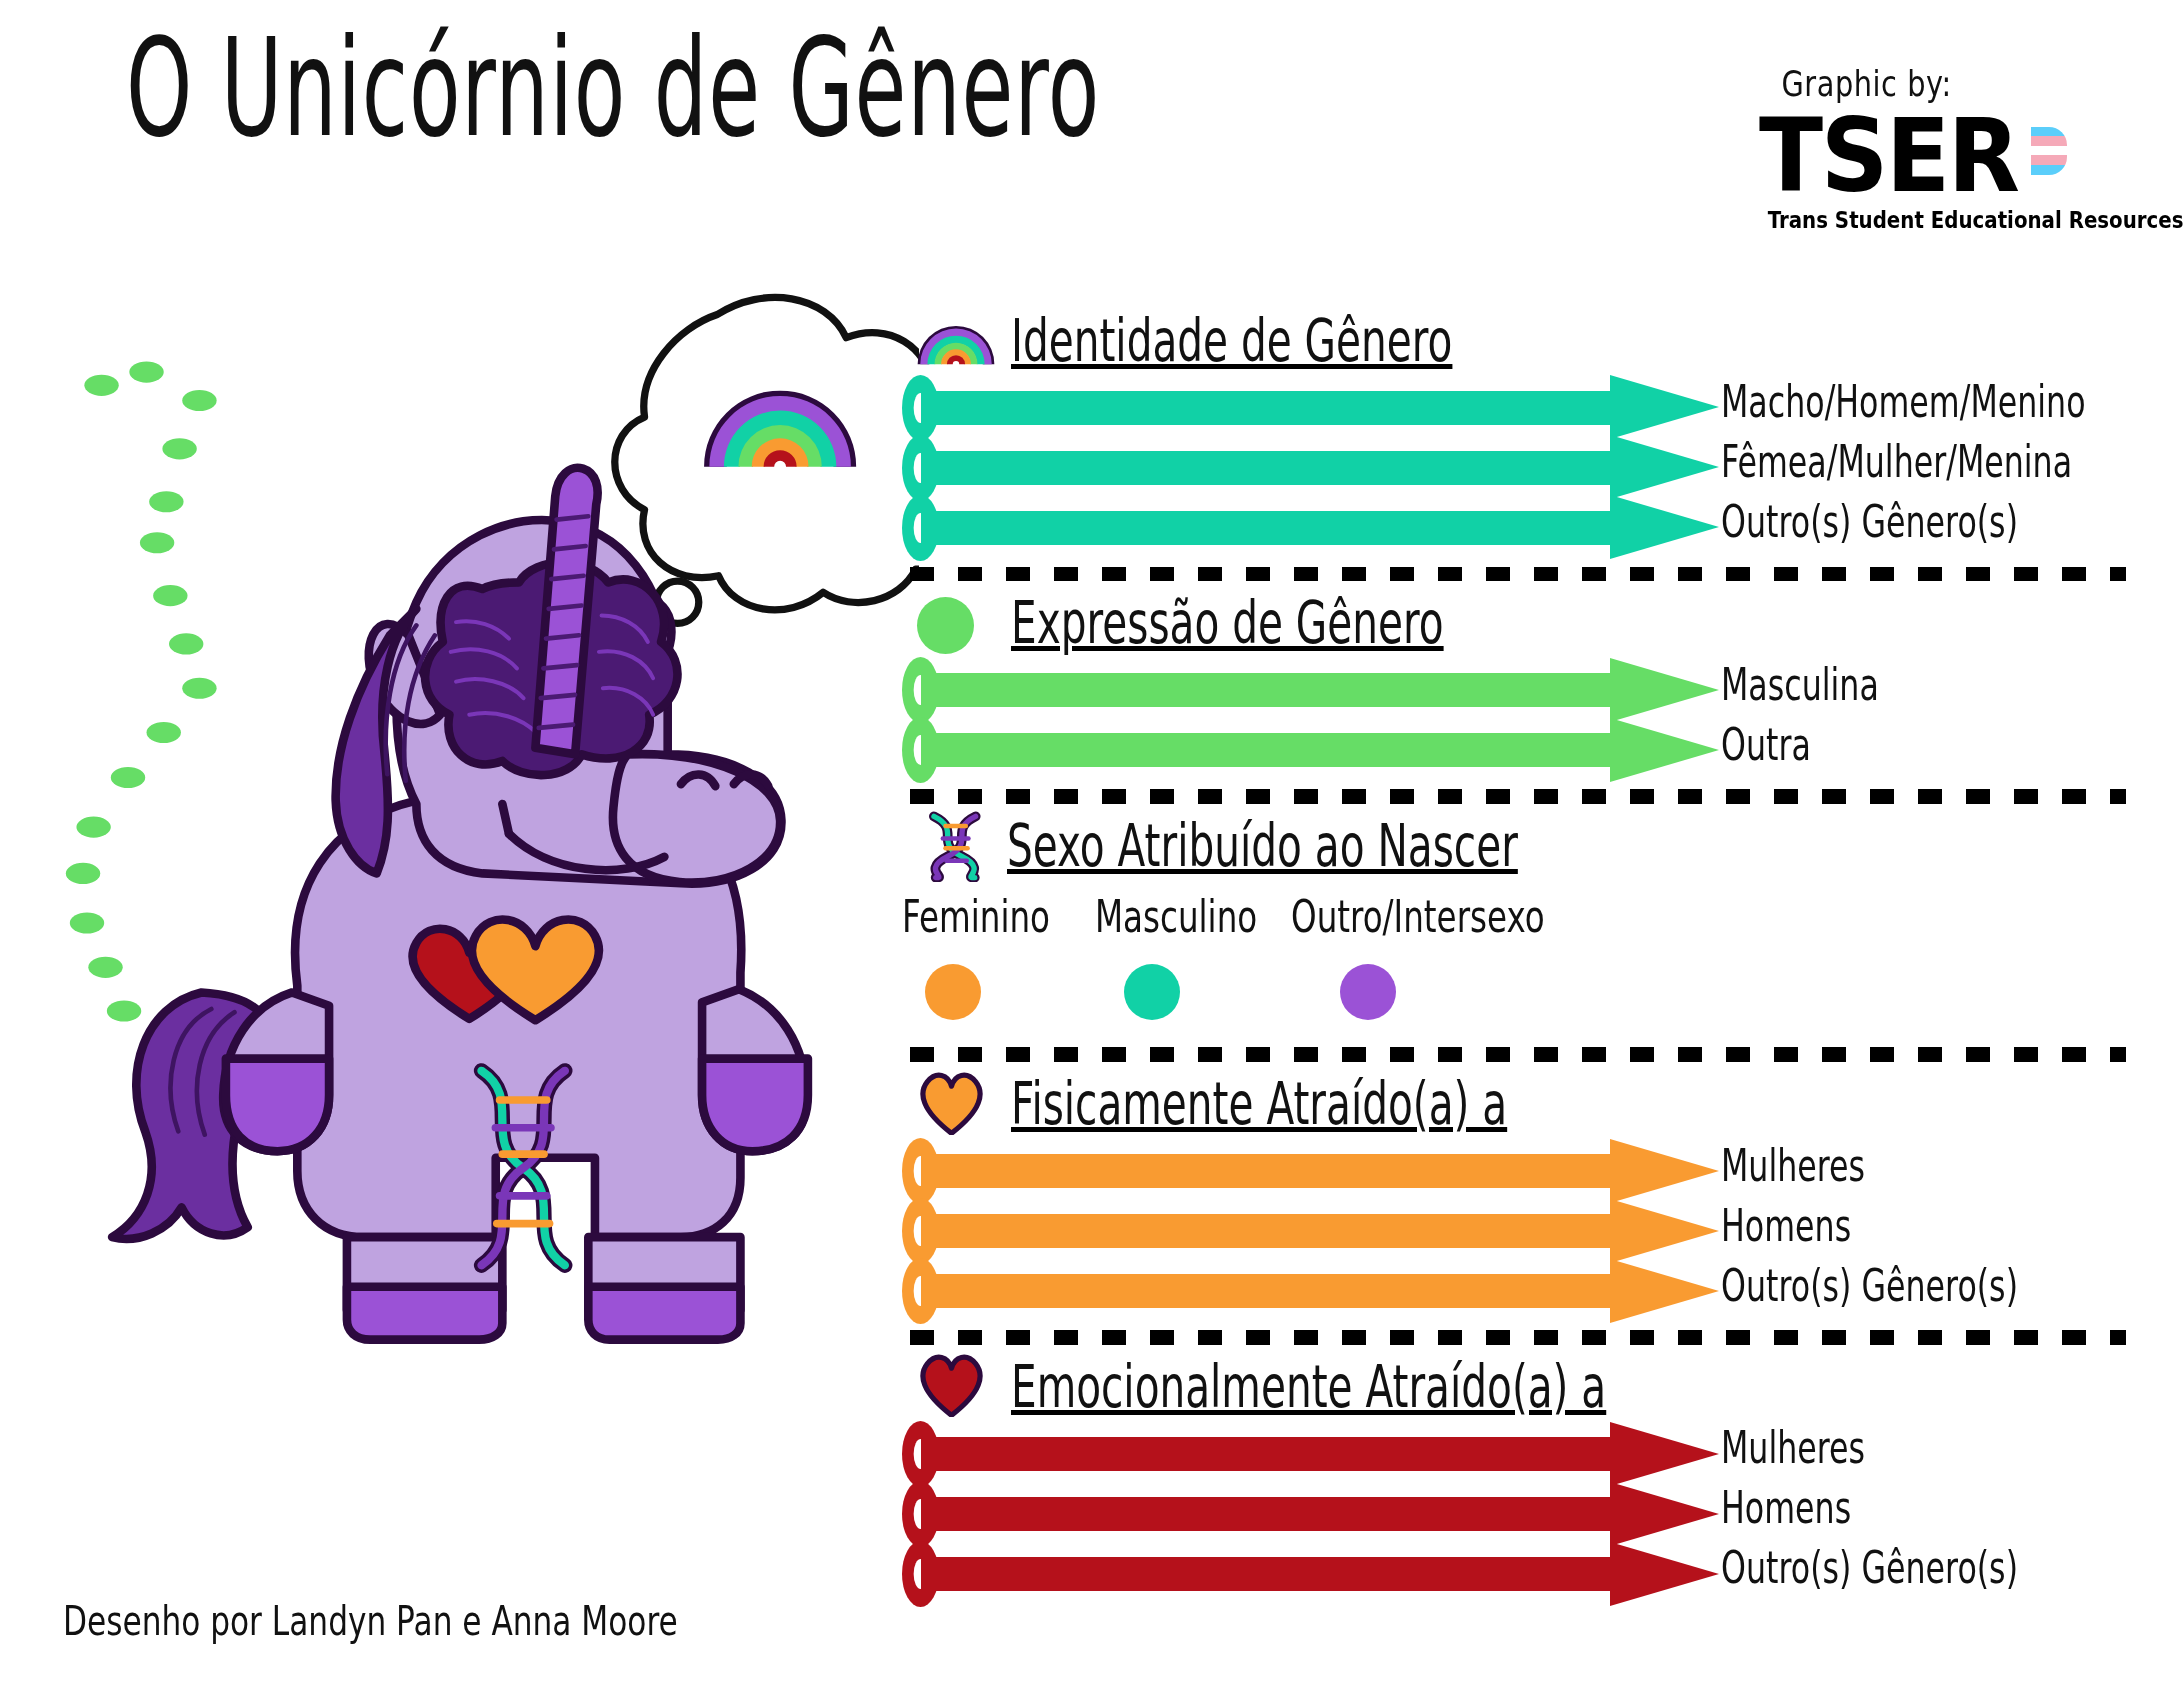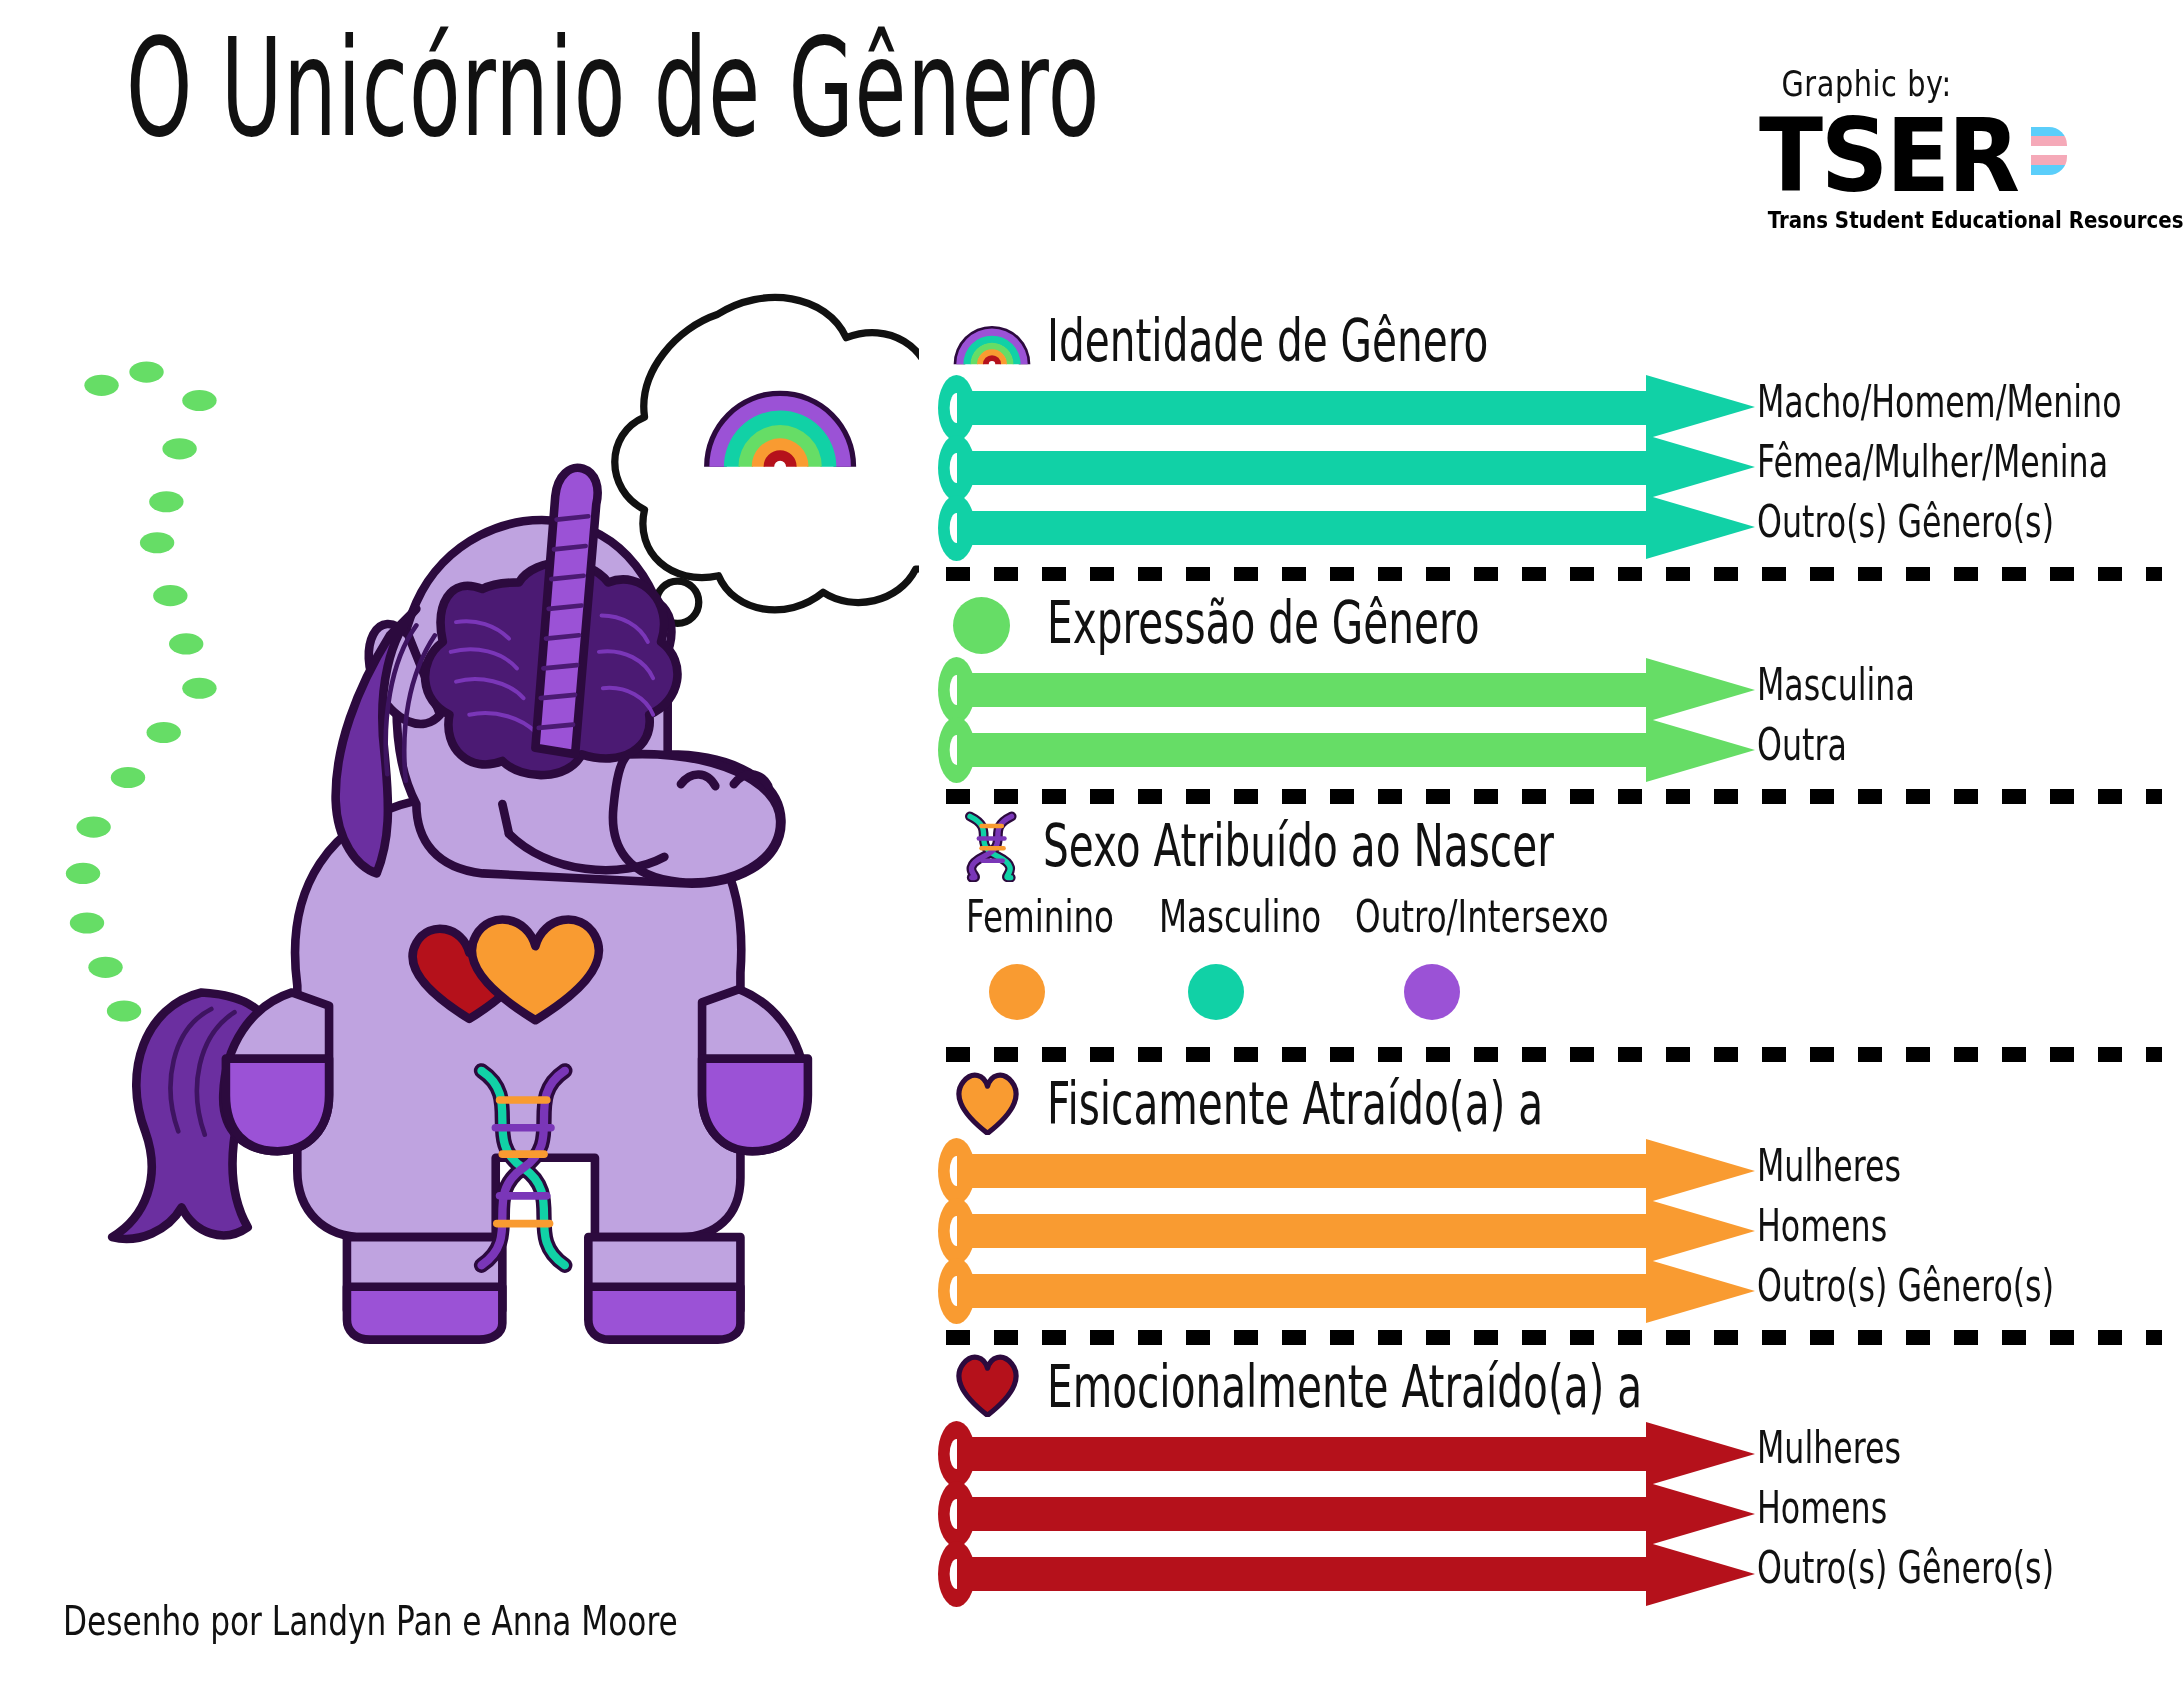--- a/index.html
+++ b/index.html
@@ -41,21 +41,21 @@
   }
   #tser-flag i{display:block;flex:1;}
   #tser-sub{
     font-family:"DejaVu Sans",sans-serif; font-weight:bold;
     font-size:22.5px; color:#000; margin-top:1.3px;
     transform:scaleX(0.88); transform-origin:center top;
     white-space:nowrap;
   }
 
   
-  #content{position:absolute; left:938px; top:301px; width:1237px;}
+  #content{position:absolute; left:902px; top:301px; width:1237px;text-decoration:underline;}
   .section{position:relative;}
   .sec-head{display:flex; align-items:center; height:79px; padding-left:14.6px;}
   .sec-icon{width:78px; height:71px; position:relative; flex:none; margin-right:16px;}
   .sec-title{
     font-family:"DejaVu Sans",sans-serif;
     font-size:58px; color:#111; white-space:nowrap;
     transform:scaleX(0.70); transform-origin:left center;
   }
 
   .rows{position:relative;}
@@ -80,21 +80,21 @@
     transform:scaleX(0.72); transform-origin:left top;
   }
 
   .divider{
     height:14.6px;margin:10.6px 0 2.6px 8px;width:1216px;
     background-image:repeating-linear-gradient(to right,#000 0 24px, transparent 24px 48px);
   }
 
   
   .sab-cols{position:relative;height:146px;margin-top:5.3px;}
-  .sab-item{position:absolute;top:0;text-align:center;margin-left:28px;}
+  .sab-item{position:absolute;top:0;text-align:center;}
   .sab-label{
     font-family:"DejaVu Sans",sans-serif;font-size:44px;color:#111;white-space:nowrap;
     transform:scaleX(0.74);transform-origin:left top;
   }
   .sab-dot{width:56px;height:56px;border-radius:50%;margin-top:22.5px;}
 
   
   #illus{position:absolute;left:46px;top:291px;width:873px;height:1059px;}
 
   

